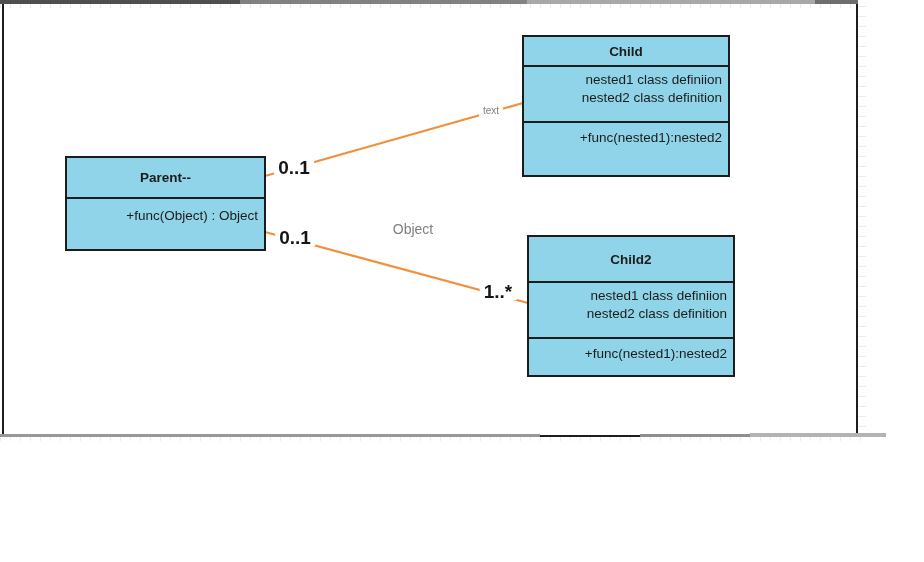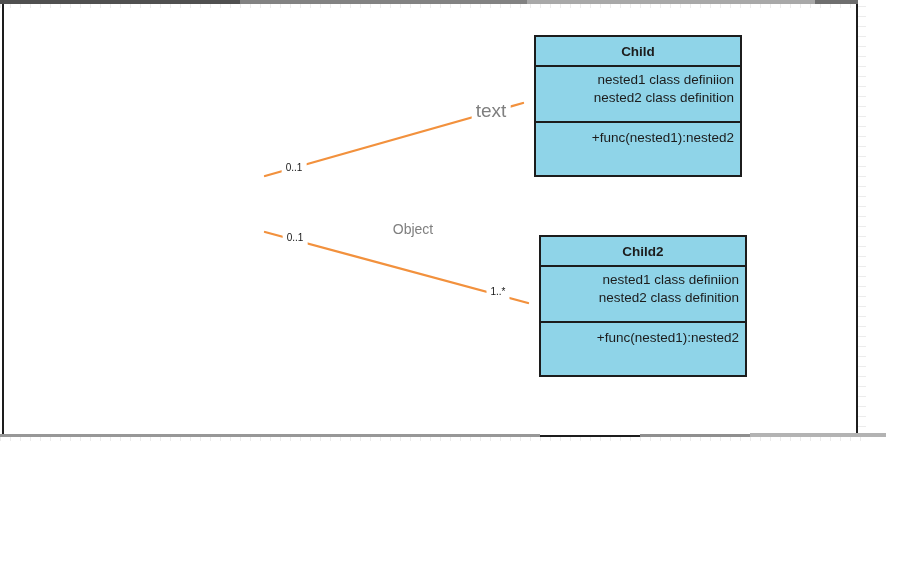--- a/index.html
+++ b/index.html
@@ -28,54 +28,54 @@
   
   .bottom-ticks{position:absolute;left:0;top:437px;width:862px;height:4px;
     background:repeating-linear-gradient(90deg,#ececec 0 1px,transparent 1px 10px);}
   .hscroll-1{position:absolute;left:0;top:434px;width:540px;height:3px;background:#979797;}
   .hscroll-2{position:absolute;left:640px;top:434px;width:110px;height:3px;background:#8f8f8f;}
   .hscroll-3{position:absolute;left:750px;top:433px;width:136px;height:4px;background:#b3b3b3;}
 
   
   .uml-class{
     position:absolute;background:#8FD4E8;border:2px solid #1c1c1c;
-    box-sizing:border-box;color:#1c1c1c;font-size:13.5px;margin-left:12px;
+    box-sizing:border-box;color:#1c1c1c;font-size:13.5px;
   }
   .uml-title{
     font-weight:bold;display:flex;align-items:center;justify-content:center;
     box-sizing:border-box;
   }
   .uml-section{border-top:2px solid #1c1c1c;box-sizing:border-box;padding:4px 6px 0 6px;text-align:right;}
   .uml-line{line-height:18px;white-space:nowrap;}
 
   #class-parent{left:65px;top:156px;width:201px;height:95px;}
   #class-parent .uml-title{height:39px;}
   #class-parent .uml-section{height:52px;padding-top:8px;}
 
   #class-child{left:522px;top:35px;width:208px;height:142px;}
   #class-child .uml-title{height:28px;}
   #class-child .sec-attrs{height:56px;}
   #class-child .sec-methods{height:54px;padding-top:6px;}
 
   #class-child2{left:527px;top:235px;width:208px;height:142px;}
-  #class-child2 .uml-title{height:28px;}
+  #class-child2 .uml-title{height:44px;}
   #class-child2 .sec-attrs{height:56px;}
   #class-child2 .sec-methods{height:54px;padding-top:6px;}
 
   
   #connector-layer{position:absolute;left:0;top:0;width:924px;height:562px;pointer-events:none;}
   #connector-layer line{pointer-events:stroke;}
 
   
   .conn-label{
     position:absolute;transform:translate(-50%,-50%);
     background:#ffffff;padding:0 4px;white-space:nowrap;line-height:16px;
   }
-  .mult{font-weight:normal;font-size:10px;color:#161616;}
-  .muted{font-size:19px;color:#7f7f7f;}
+  .mult{font-weight:bold;font-size:19px;color:#161616;}
+  .muted{font-size:10px;color:#7f7f7f;}
   #label-upper-mult{left:294px;top:168px;}
   #label-text{left:491px;top:111px;}
   #label-lower-mult{left:295px;top:238px;}
   #label-extends{left:413px;top:229px;font-size:14px;}
   #label-target-mult{left:498px;top:292px;}
 </style>
 </head>
 <body>
 
 <div id="canvas">
@@ -98,20 +98,26 @@
     <line x1="265" y1="176" x2="523" y2="103" stroke="#F2913D" stroke-width="2.3" stroke-linecap="round"></line>
     <line x1="265" y1="232" x2="528" y2="303" stroke="#F2913D" stroke-width="2.3" stroke-linecap="round"></line>
   </svg>
 
   <div class="conn-label mult" id="label-upper-mult">0..1</div>
   <div class="conn-label muted" id="label-text">text</div>
   <div class="conn-label mult" id="label-lower-mult">0..1</div>
   <div class="conn-label muted" id="label-extends">Object</div>
   <div class="conn-label mult" id="label-target-mult">1..*</div>
 
+  <div class="uml-class" id="class-parent">
+    <div class="uml-title">Parent--</div>
+    <div class="uml-section">
+      <div class="uml-line">+func(Object) : Object</div>
+    </div>
+  </div>
 
   <div class="uml-class" id="class-child">
     <div class="uml-title">Child</div>
     <div class="uml-section sec-attrs">
       <div class="uml-line">nested1 class definiion</div>
       <div class="uml-line">nested2 class definition</div>
     </div>
     <div class="uml-section sec-methods">
       <div class="uml-line">+func(nested1):nested2</div>
     </div>

